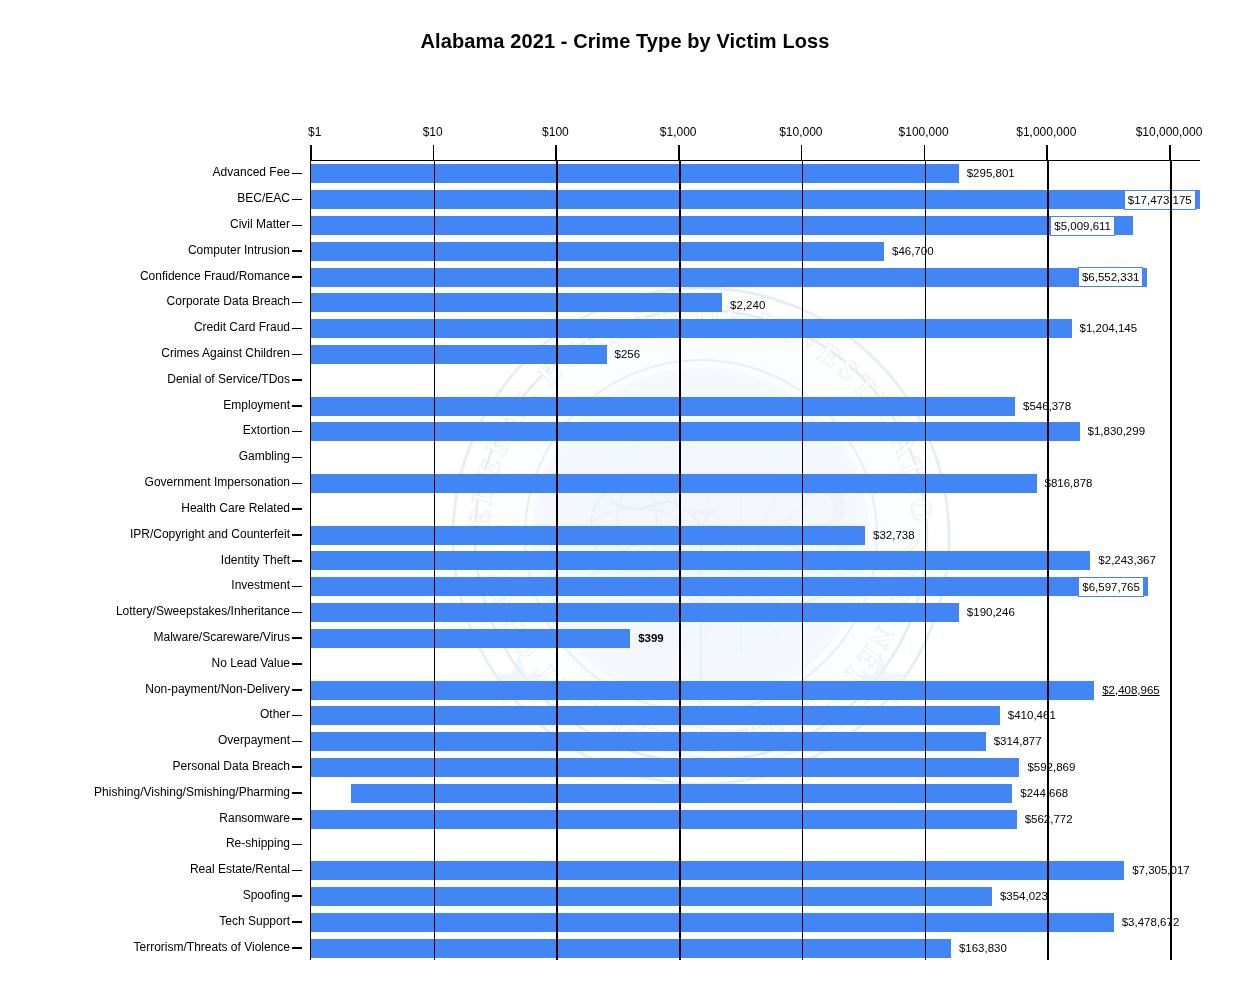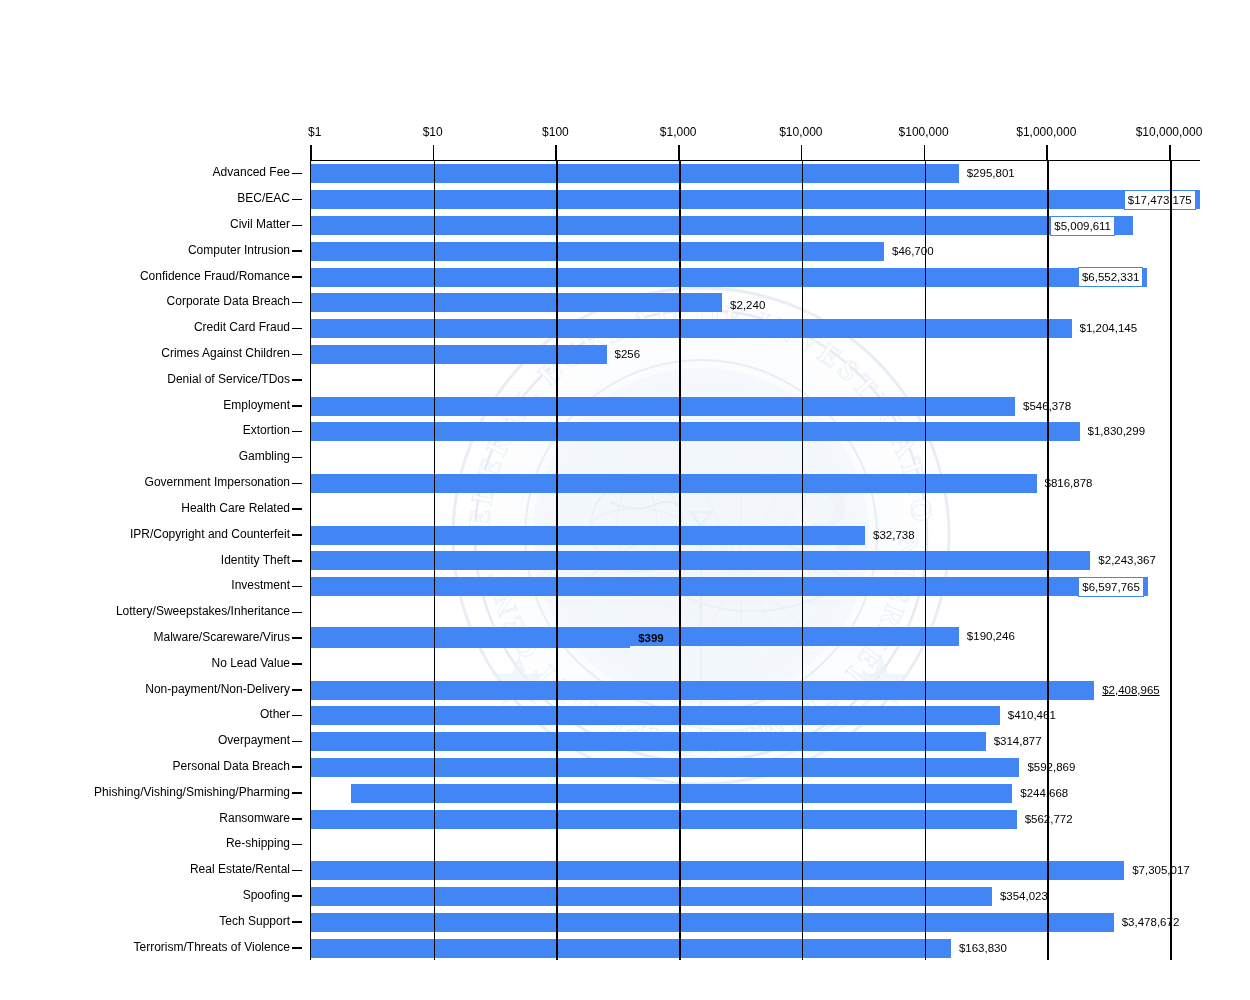--- a/index.html
+++ b/index.html
@@ -150,20 +150,21 @@
     width: 10px;
     height: 1.5px;
     background: #000000;
   }
 </style>
 </head>
 <body>
 
 <div id="root">
 
+  <div id="chart-title">Alabama 2021 - Crime Type by Victim Loss</div>
 
   <div id="tickstrip">
       <div class="ticklabel lab-first" style="left: 0px;">$1</div>
       <div class="tickmark" style="left: 0px;"></div>
       <div class="ticklabel" style="left: 122.714px;">$10</div>
       <div class="tickmark" style="left: 122.714px;"></div>
       <div class="ticklabel" style="left: 245.429px;">$100</div>
       <div class="tickmark" style="left: 245.429px;"></div>
       <div class="ticklabel" style="left: 368.143px;">$1,000</div>
       <div class="tickmark" style="left: 368.143px;"></div>
@@ -379,21 +380,21 @@
           <div class="valuelabel" style="left: 560.061px; top: 4.40323px;">$32,738</div>
         </div>
         <div class="row" style="top: 387.097px; height: 25.8065px;">
           <div class="bar" title="Identity Theft $2,243,367" style="width: 779.346px; top: 3.40323px;"></div>
           <div class="valuelabel" style="left: 785.346px; top: 4.40323px;">$2,243,367</div>
         </div>
         <div class="row" style="top: 412.903px; height: 25.8065px;">
           <div class="bar" title="Investment $6,597,765" style="width: 836.837px; top: 3.40323px;"></div>
           <div class="valuelabel boxed" style="left: auto; top: 2.90323px; right: 56.1626px;">$6,597,765</div>
         </div>
-        <div class="row" style="top: 463px; height: 25.8065px;">
+        <div class="row" style="top: 439px; height: 25.8065px;">
           <div class="bar" title="Lottery/Sweepstakes/Inheritance $190,246" style="width: 647.847px; top: 3.40323px;"></div>
           <div class="valuelabel" style="left: 653.847px; top: 4.40323px;">$190,246</div>
         </div>
         <div class="row" style="top: 464.516px; height: 25.8065px;">
           <div class="bar" title="Malware/Scareware/Virus $399" style="width: 319.177px; top: 3.40323px;"></div>
           <div class="valuelabel" style="left: 325.177px; top: 4.40323px; font-weight: bold;">$399</div>
         </div>
         <div class="row" style="top: 490.323px; height: 25.8065px;"></div>
         <div class="row" style="top: 516.129px; height: 25.8065px;">
           <div class="bar" title="Non-payment/Non-Delivery $2,408,965" style="width: 783.142px; top: 3.40323px;"></div>

